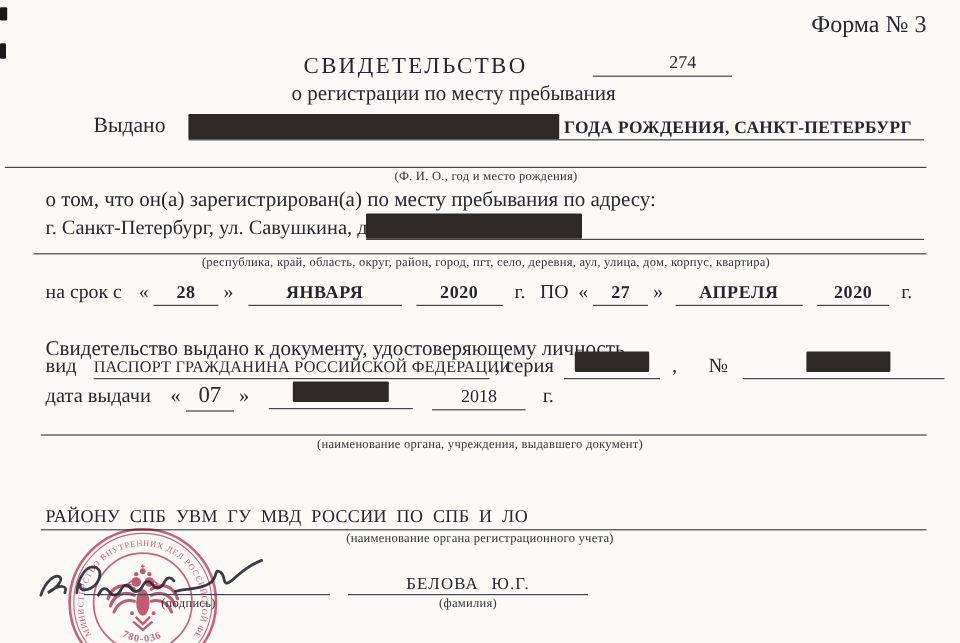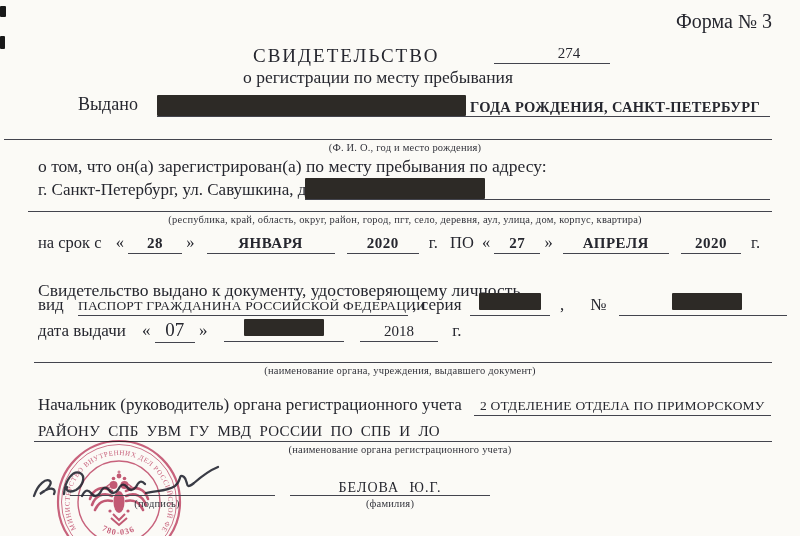--- a/index.html
+++ b/index.html
@@ -87,24 +87,20 @@
     <span class="seg" style="width:40px;font-size:19px;">07</span>
     <span style="margin-right:12px;">»</span>
     <span class="seg" style="width:120px;"><span class="redact" style="width:80px;height:17px;"></span></span>
     <span class="seg" style="width:78px;font-size:15px;margin-left:12px;">2018</span>
     <span style="margin-left:10px;">г.</span>
   </div>
 
   <div class="rule" style="top:362px;left:34px;width:738px;"></div>
   <div class="abs cap center" style="top:365px;left:150px;width:500px;">(наименование органа, учреждения, выдавшего документ)</div>
 
-  <div class="row" style="top:395px;left:38px;font-size:17px;">
-    <span>Начальник (руководитель) органа регистрационного учета</span>
-    <span class="seg" style="font-size:13.5px;padding:0 6px;margin-left:8px;letter-spacing:.2px;">2 ОТДЕЛЕНИЕ ОТДЕЛА ПО ПРИМОРСКОМУ</span>
-  </div>
   <div class="abs" style="top:423px;left:38px;font-size:15px;letter-spacing:.3px;word-spacing:4px;">РАЙОНУ СПБ УВМ ГУ МВД РОССИИ ПО СПБ И ЛО</div>
   <div class="rule" style="top:441px;left:34px;width:738px;"></div>
   <div class="abs cap center" style="top:444px;left:150px;width:500px;">(наименование органа регистрационного учета)</div>
 
   <svg class="abs" style="left:44px;top:437px;mix-blend-mode:multiply;opacity:.85;" width="150" height="99" viewBox="0 0 150 99">
     <g fill="none" stroke="#c2496b">
       <circle cx="75" cy="65" r="61" stroke-width="2.2"></circle>
       <circle cx="75" cy="65" r="57.5" stroke-width="0.9"></circle>
       <circle cx="75" cy="65" r="41" stroke-width="1.4"></circle>
     </g>

